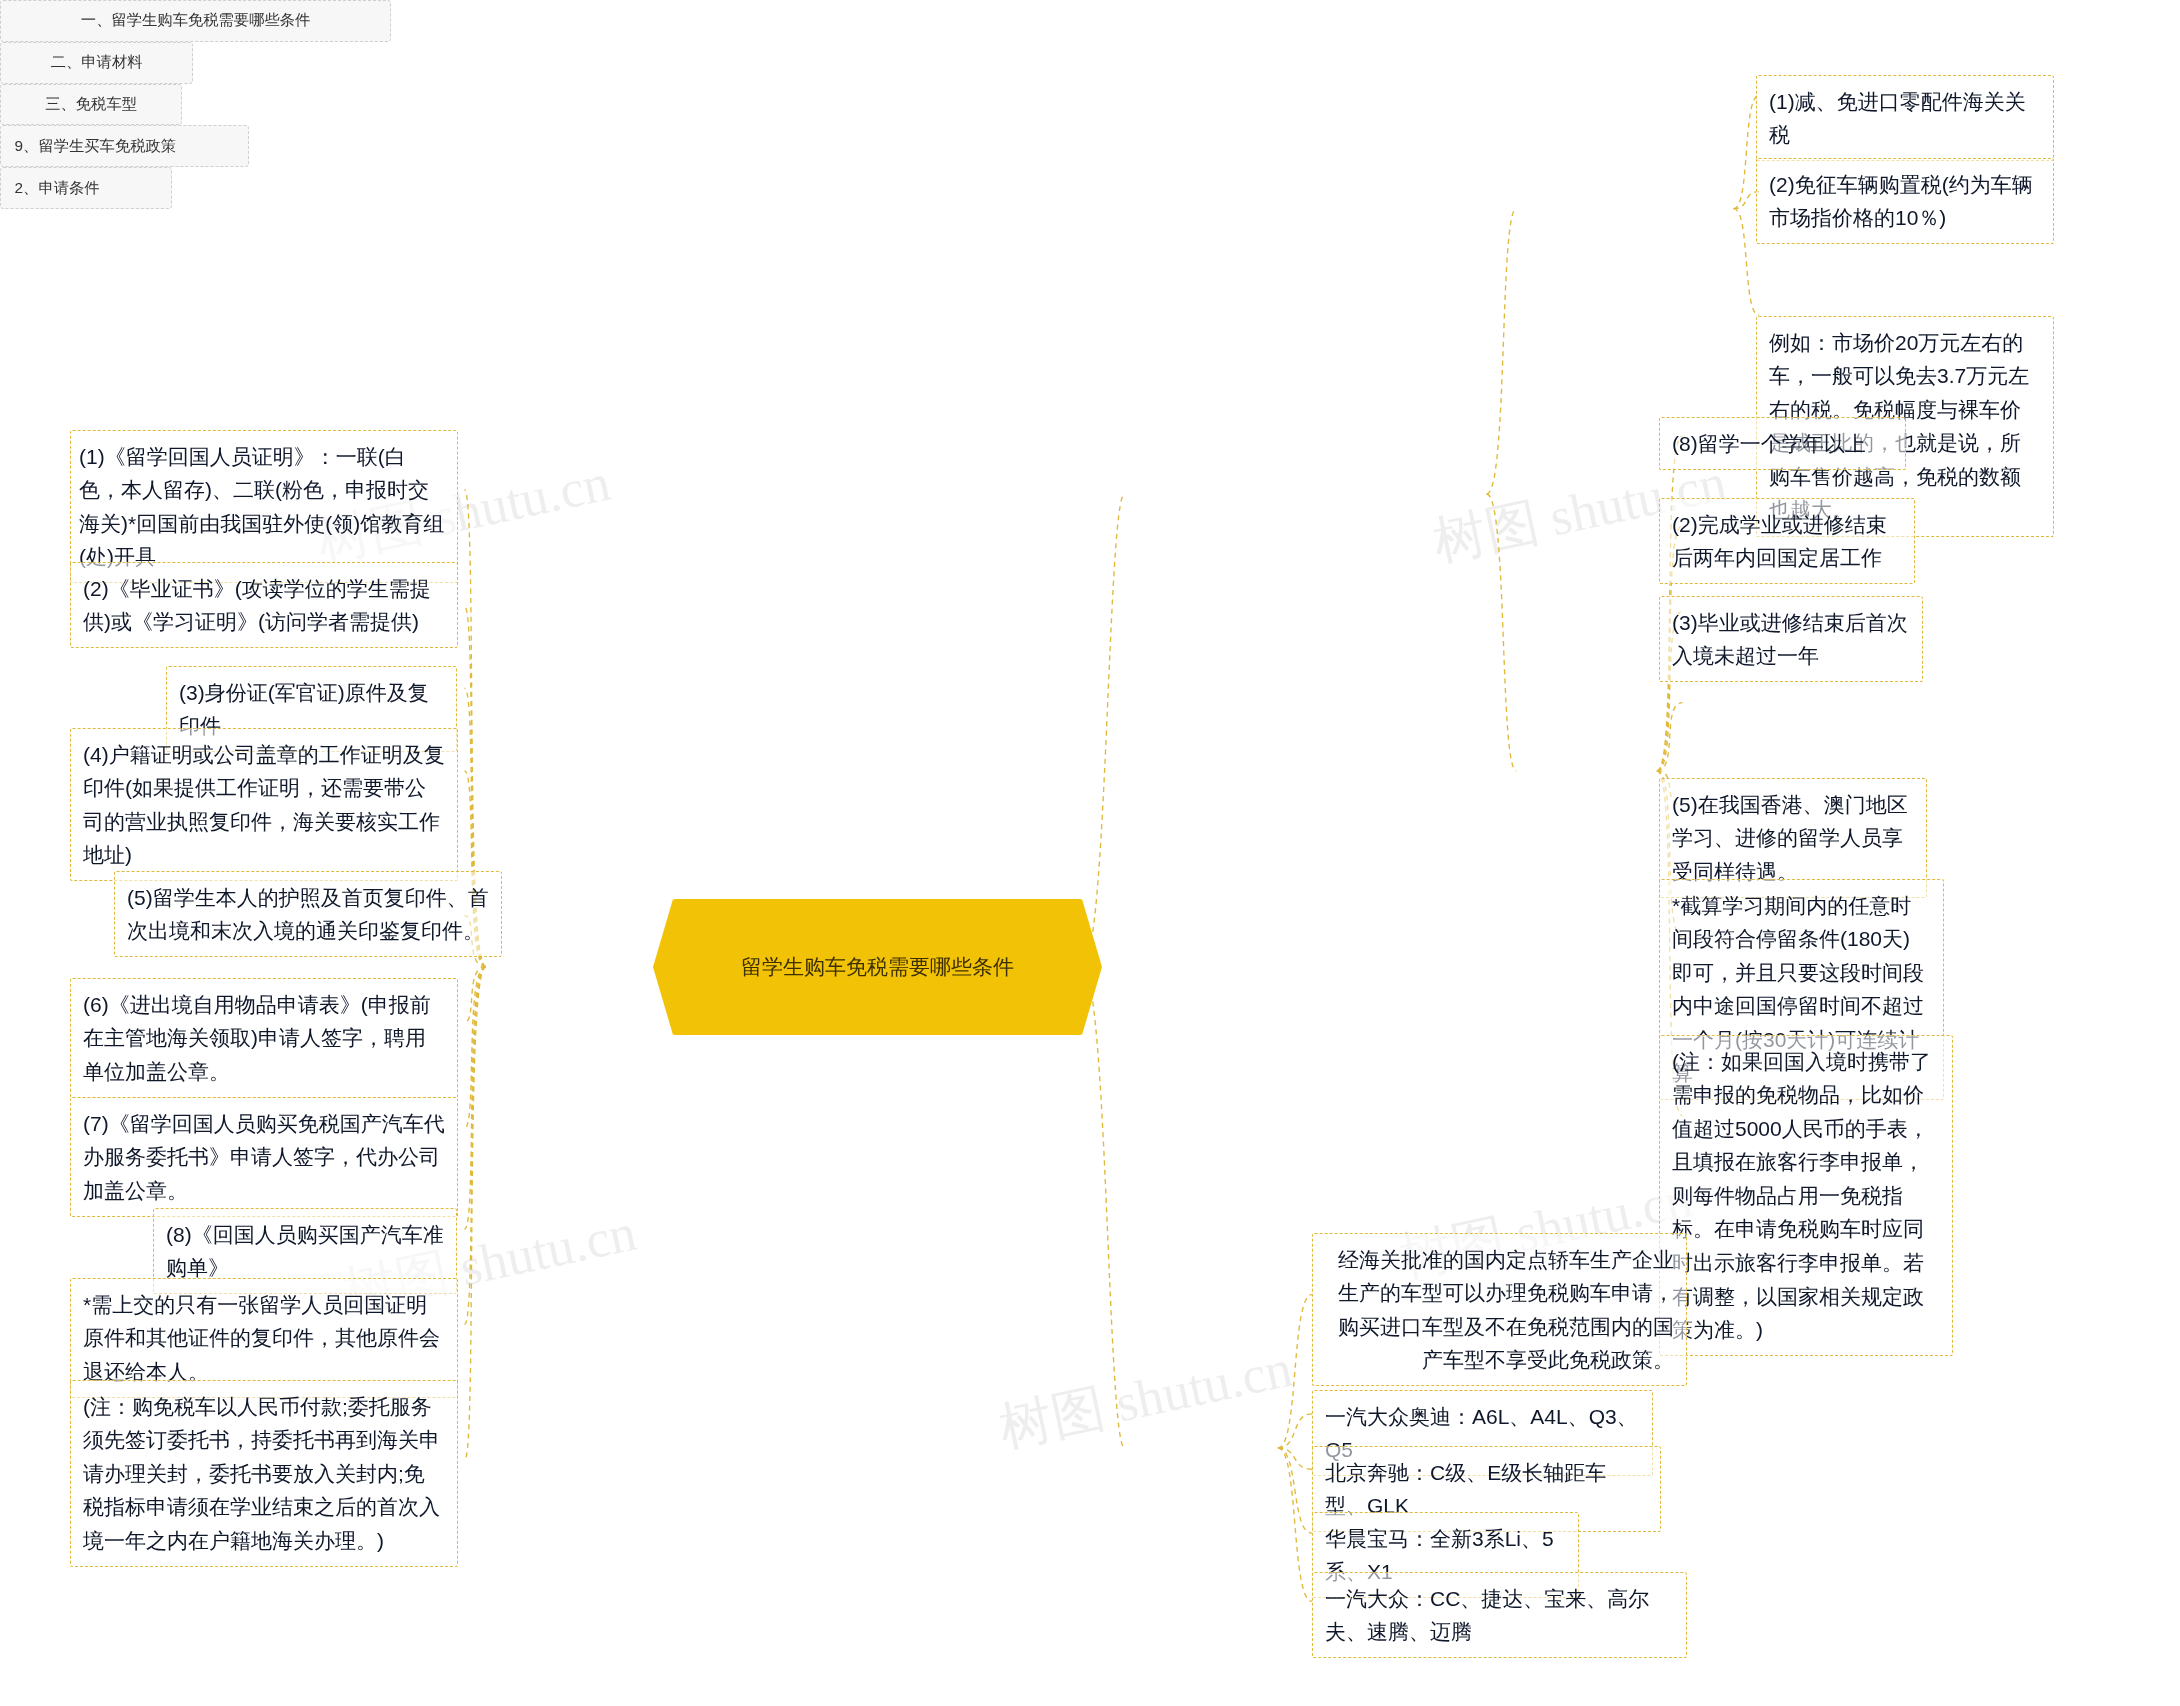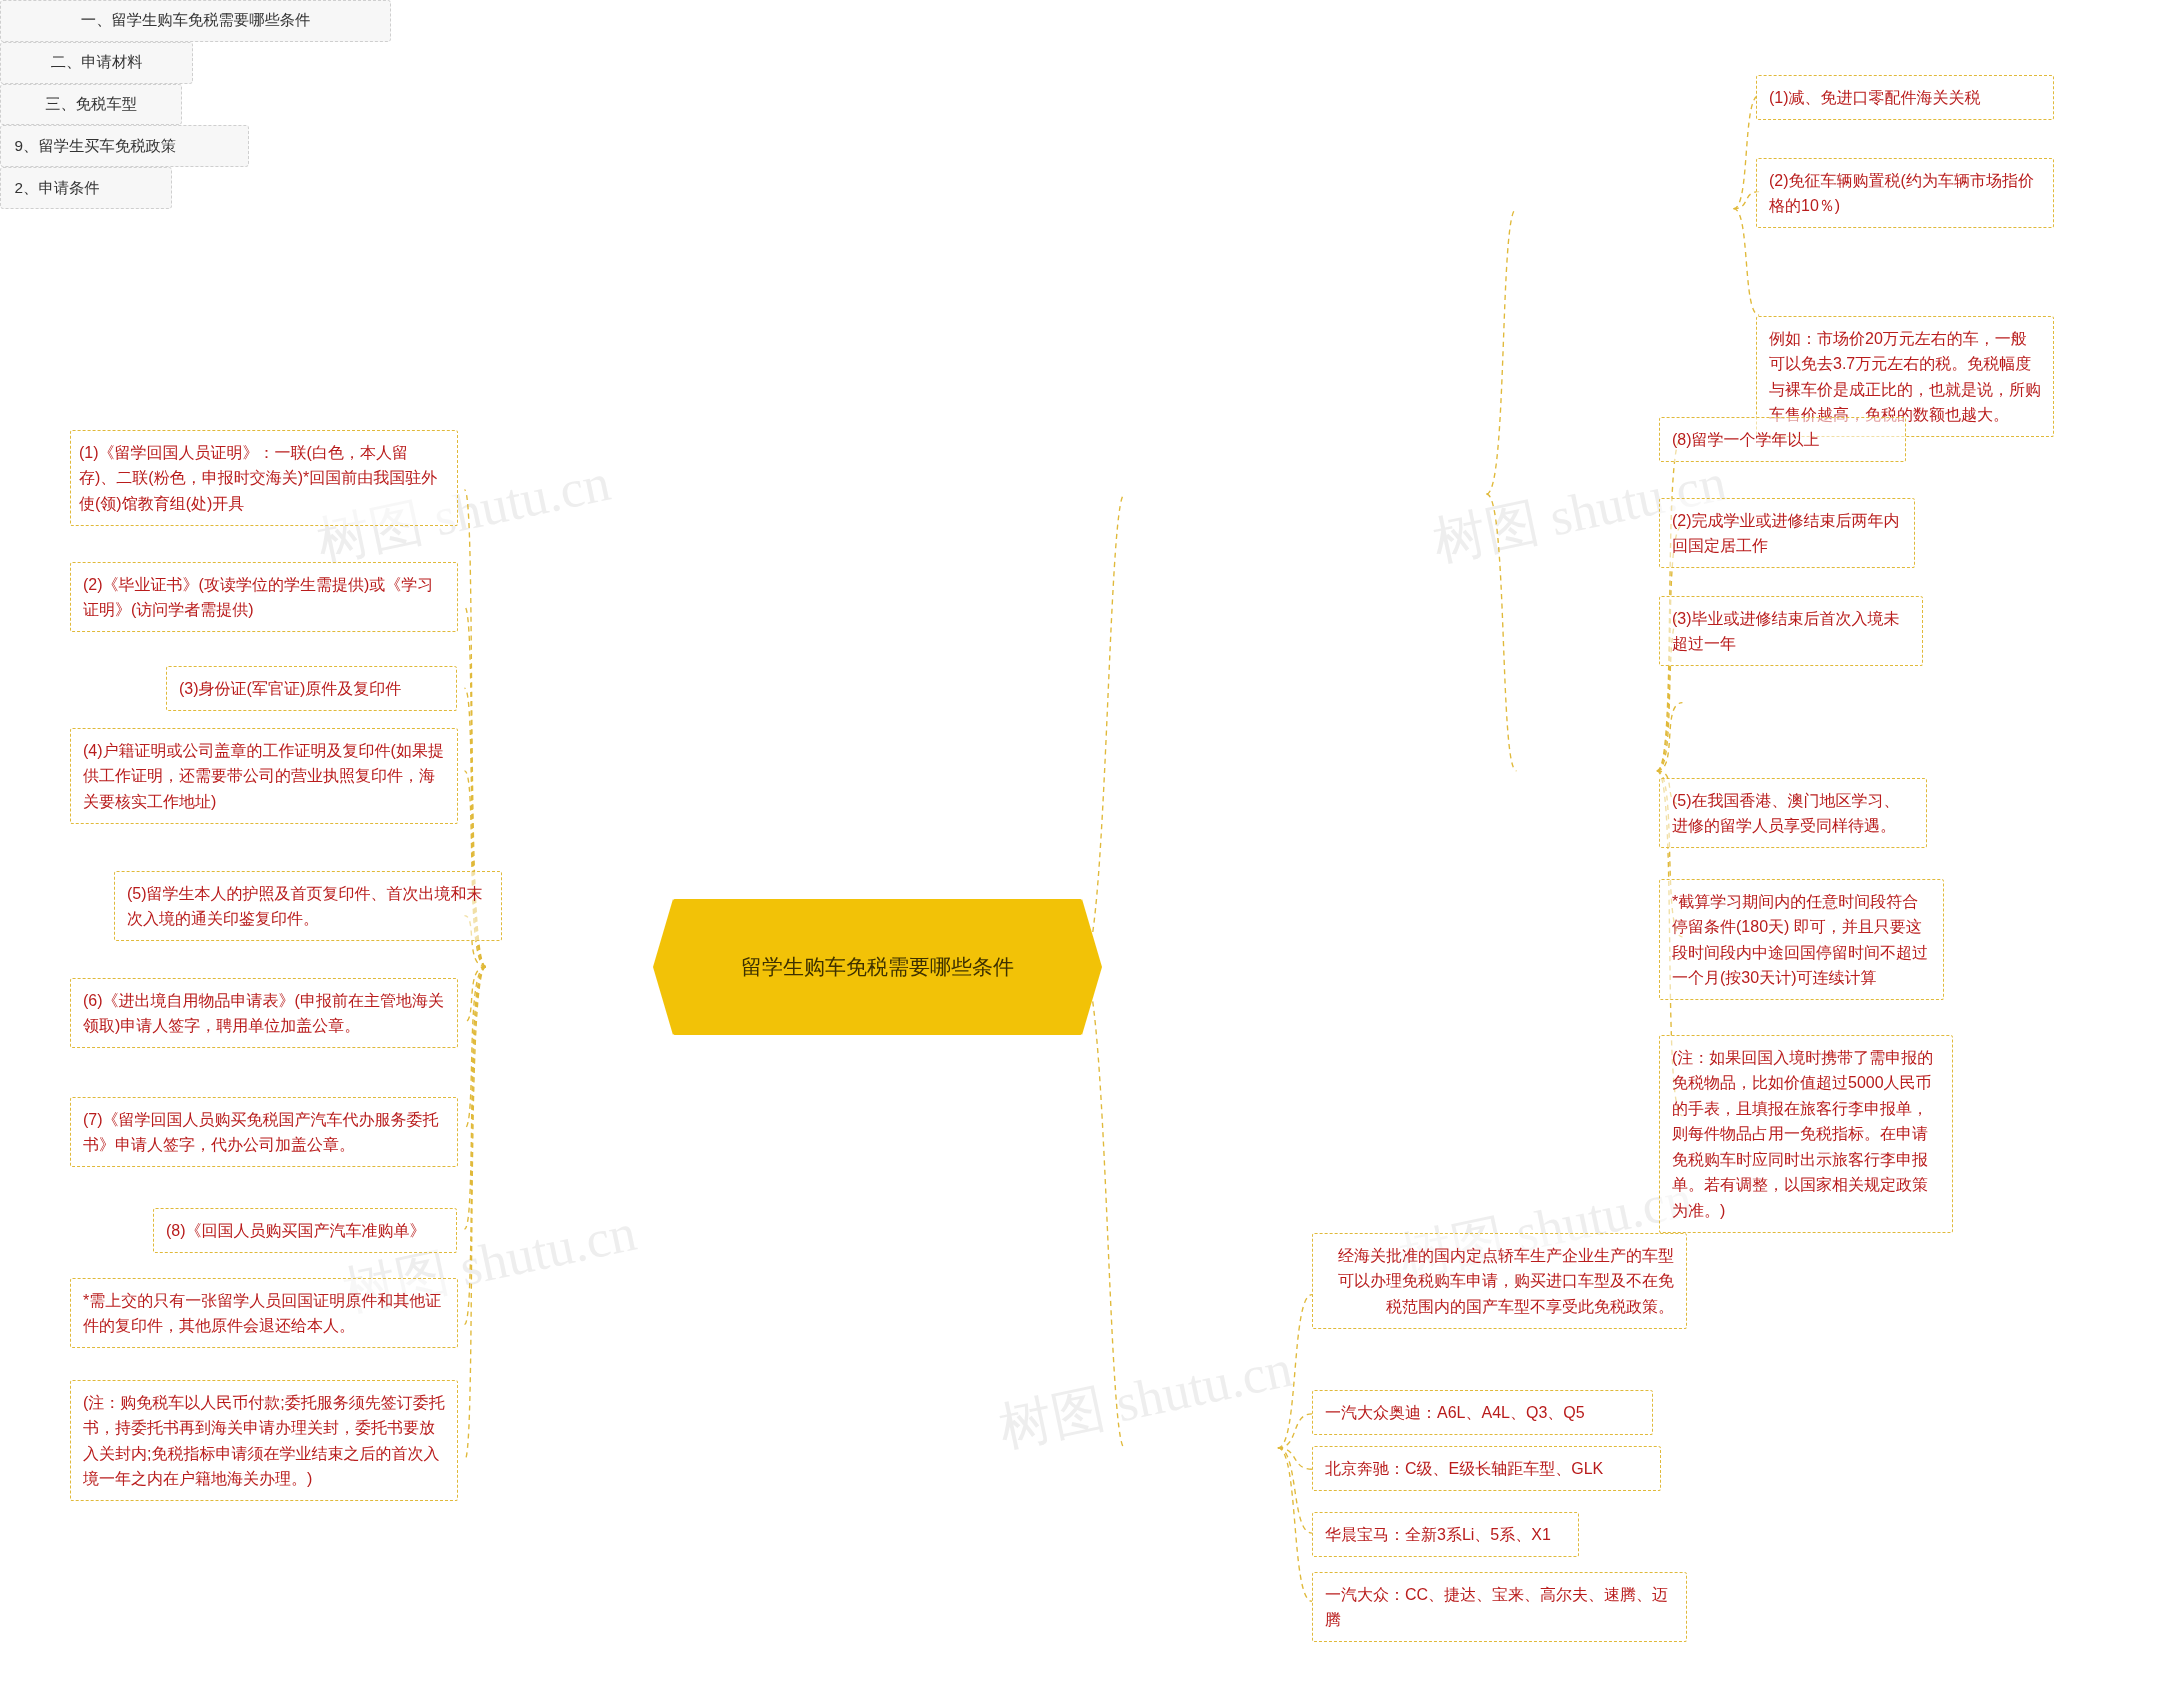--- a/index.html
+++ b/index.html
@@ -30,23 +30,23 @@
   svg#links {
     position: absolute;
     left: 0; top: 0;
     width: 2181px;
     height: 1706px;
     pointer-events: none;
   }
   .node {
     position: absolute;
     box-sizing: border-box;
-    font-size: 16px;
+    font-size: 21px;
     line-height: 1.6;
-    color: #b91c1c;
+    color: #0f172a;
     padding: 8.5px 12px;
     background: rgba(255,255,255,0.55);
   }
   .leaf {
     border: 1.2px dashed #e0b93a;
     border-radius: 2.6px;
   }
   .branch {
     border: 1.2px dashed #cfcfcf;
     border-radius: 3.4px;

